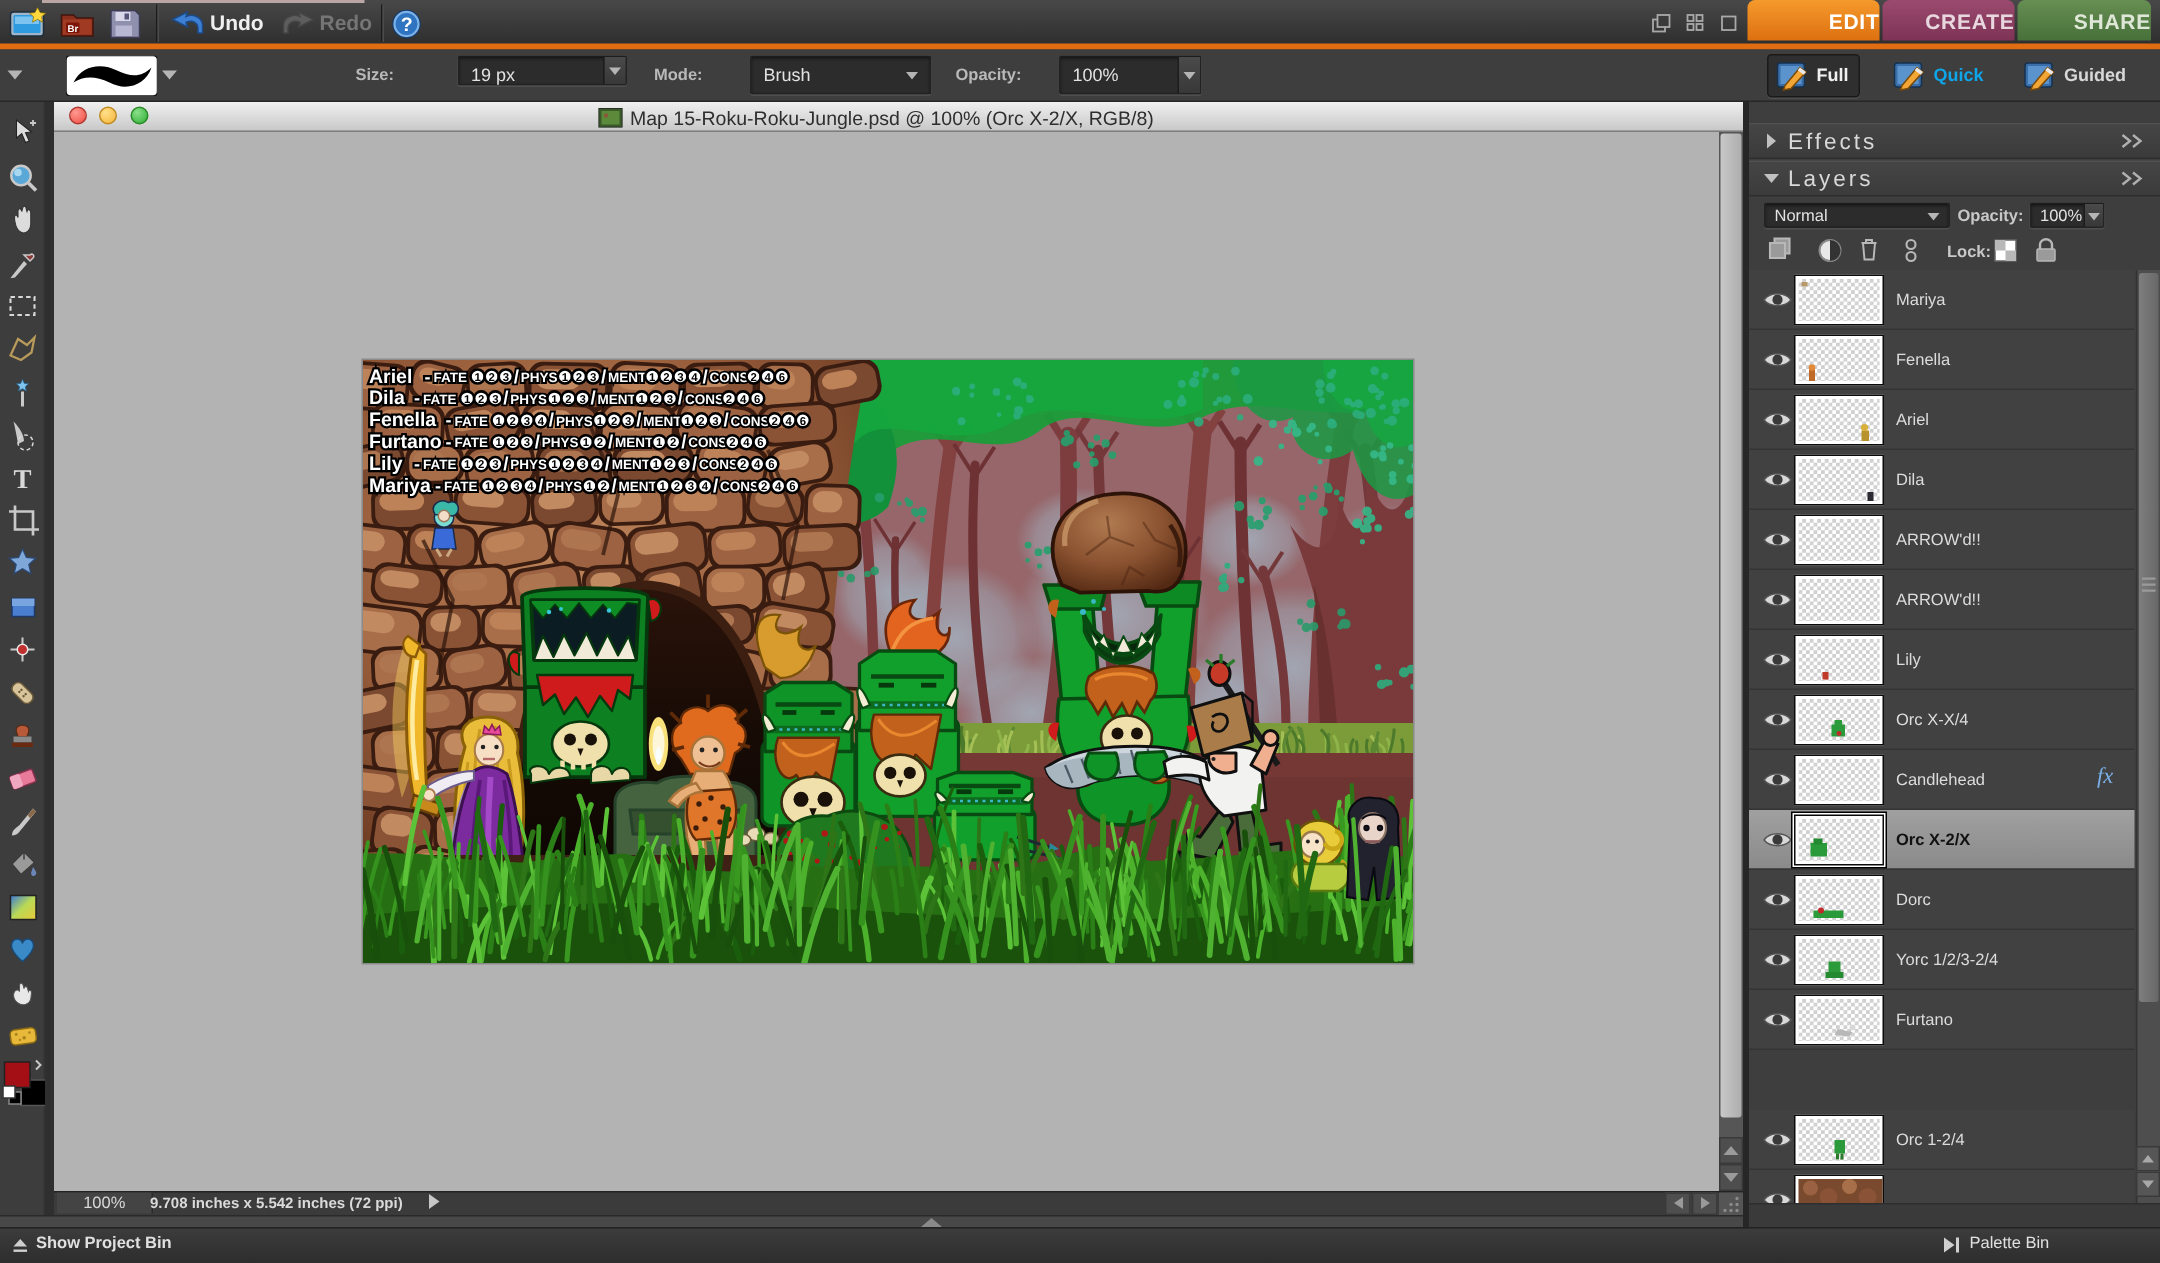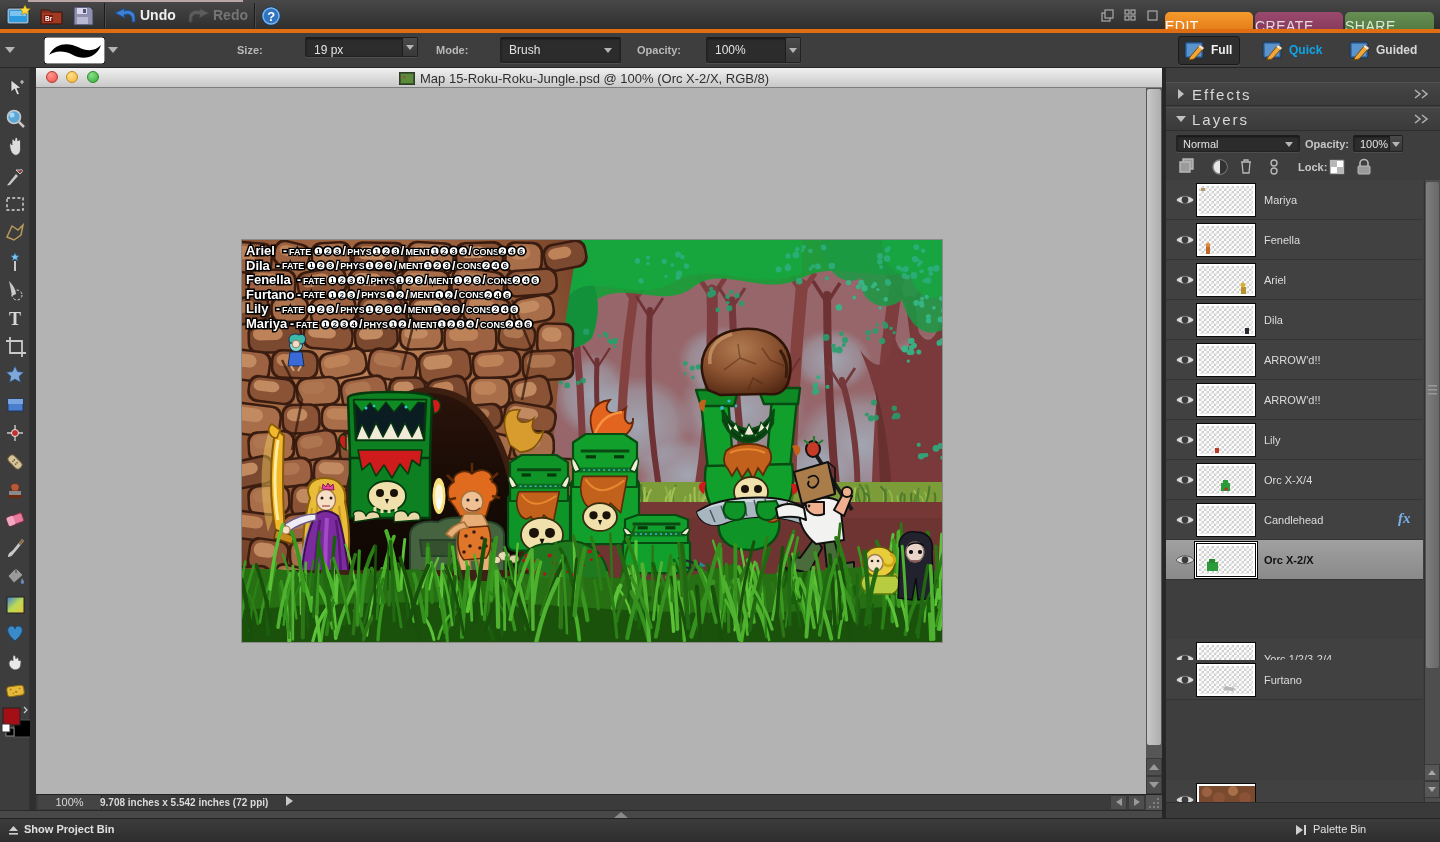--- a/index.html
+++ b/index.html
@@ -13,21 +13,21 @@
   border-bottom:1px solid #7d7d7d;color:#2e2e2e;font-size:13px}
 #rpanel{left:1166px;top:68px;width:274px;height:752px;background:#3e3e3e}
 .tl{width:12px;height:12px;border-radius:6px;top:3px}
 .seg{color:#b9b9b9;font-size:11px}
 .dd{background:#2c2c2c;border:1px solid #222;border-top:1px solid #1d1d1d;
   box-shadow:inset 0 1px 2px #151515, 0 1px 0 #4e4e4e;color:#e2e2e2;font-size:12px;border-radius:2px}
 .ddarrow{position:absolute;right:3px;top:50%;margin-top:-2px;width:0;height:0;
   border-left:4px solid transparent;border-right:4px solid transparent;border-top:5px solid #b5b5b5}
 .ddsplit{position:absolute;right:0;top:0;bottom:0;width:15px;border-left:1px solid #1c1c1c;
   background:linear-gradient(#4a4a4a,#383838)}
-.tab{top:12px;height:27px;border-radius:5px 5px 0 0;text-align:left;font-weight:normal;
+.tab{top:0;height:27px;border-radius:5px 5px 0 0;text-align:right;font-weight:bold;
   font-size:14px;line-height:28px;letter-spacing:.5px}
 .lrow{position:absolute;left:0;width:257px;height:40px;border-bottom:1px solid #343434;background:#414141}
 .lname{position:absolute;left:98px;top:14px;font-size:11px;color:#dcdcdc}
 .thumbbox{position:absolute;left:30px;top:3px;width:60px;height:34px;background:#fff;border:1px solid #0a0a0a}
 .checker{position:absolute;left:2px;top:2px;right:2px;bottom:2px;
   background-image:linear-gradient(45deg,#cdcdcd 25%,transparent 25%,transparent 75%,#cdcdcd 75%),
   linear-gradient(45deg,#cdcdcd 25%,transparent 25%,transparent 75%,#cdcdcd 75%);
   background-size:5px 5px;background-position:0 0,2.5px 2.5px;background-color:#fff}
 .eye{position:absolute;left:8px;top:12px}
 </style></head><body>
@@ -2013,37 +2013,51 @@
 <div class="lrow" style="top:432px;">
 <div class="eye"><svg width="22" height="15" viewBox="0 0 22 15">
 <path d="M2 8 C6 2.5 16 2.5 20 8 C16 13 6 13 2 8 Z" fill="#d8d8d8" stroke="#555" stroke-width="1"></path>
 <circle cx="11" cy="7.8" r="3.4" fill="#3a3a3a"></circle>
 </svg></div>
 <div class="thumbbox" style="">
         <div class="checker"></div>
         <svg style="position:absolute;left:2px;top:2px" width="56" height="30" viewBox="0 0 56 30"></svg>
       </div>
 <div class="lname" style="">Candlehead</div>
-<div style="position:absolute;left:232px;top:10px;font-size:15px;font-style:italic;font-weight:bold;color:#7ab0e8;font-family:'Liberation Serif',serif">fx</div>
+<div style="position:absolute;left:232px;top:10px;font-size:15px;font-style:italic;font-weight:normal;color:#7ab0e8;font-family:'Liberation Serif',serif">fx</div>
 </div>
 <div class="lrow" style="top:472px;background:linear-gradient(#a0a0a0,#8a8a8a);">
 <div class="eye"><svg width="22" height="15" viewBox="0 0 22 15">
 <path d="M2 8 C6 2.5 16 2.5 20 8 C16 13 6 13 2 8 Z" fill="#d8d8d8" stroke="#555" stroke-width="1"></path>
 <circle cx="11" cy="7.8" r="3.4" fill="#3a3a3a"></circle>
 </svg></div>
 <div class="thumbbox" style="box-shadow:0 0 0 1px #fff, 0 0 0 2px #000;">
         <div class="checker"></div>
         <svg style="position:absolute;left:2px;top:2px" width="56" height="30" viewBox="0 0 56 30">
           <rect x="8" y="16" width="11" height="9" fill="#2a9a3a"></rect>
           <rect x="10" y="13" width="6" height="4" fill="#238a30"></rect>
         </svg>
       </div>
 <div class="lname" style="color:#111;font-weight:bold">Orc X-2/X</div>
 </div>
-<div class="lrow" style="top:571px;">
+<div class="lrow" style="top:512px;">
+<div class="eye"><svg width="22" height="15" viewBox="0 0 22 15">
+<path d="M2 8 C6 2.5 16 2.5 20 8 C16 13 6 13 2 8 Z" fill="#d8d8d8" stroke="#555" stroke-width="1"></path>
+<circle cx="11" cy="7.8" r="3.4" fill="#3a3a3a"></circle>
+</svg></div>
+<div class="thumbbox" style="">
+        <div class="checker"></div>
+        <svg style="position:absolute;left:2px;top:2px" width="56" height="30" viewBox="0 0 56 30">
+          <rect x="10" y="21" width="20" height="5" fill="#2a9a3a"></rect>
+          <circle cx="15" cy="21" r="2" fill="#c02a2a"></circle>
+        </svg>
+      </div>
+<div class="lname" style="">Dorc</div>
+</div>
+<div class="lrow" style="top:552px;">
 <div class="eye"><svg width="22" height="15" viewBox="0 0 22 15">
 <path d="M2 8 C6 2.5 16 2.5 20 8 C16 13 6 13 2 8 Z" fill="#d8d8d8" stroke="#555" stroke-width="1"></path>
 <circle cx="11" cy="7.8" r="3.4" fill="#3a3a3a"></circle>
 </svg></div>
 <div class="thumbbox" style="">
         <div class="checker"></div>
         <svg style="position:absolute;left:2px;top:2px" width="56" height="30" viewBox="0 0 56 30">
           <rect x="20" y="15" width="8" height="10" fill="#2a9a3a"></rect>
           <rect x="18" y="22" width="12" height="4" fill="#238a30"></rect>
         </svg>
@@ -2056,20 +2070,35 @@
 <circle cx="11" cy="7.8" r="3.4" fill="#3a3a3a"></circle>
 </svg></div>
 <div class="thumbbox" style="">
         <div class="checker"></div>
         <svg style="position:absolute;left:2px;top:2px" width="56" height="30" viewBox="0 0 56 30">
           <path d="M26 20 l10 2 -2 3 -10 -1 z" fill="#b8b8b8"></path>
           <circle cx="36" cy="19" r="2" fill="#d8d8d8"></circle>
         </svg>
       </div>
 <div class="lname" style="">Furtano</div>
+</div>
+<div class="lrow" style="top:672px;">
+<div class="eye"><svg width="22" height="15" viewBox="0 0 22 15">
+<path d="M2 8 C6 2.5 16 2.5 20 8 C16 13 6 13 2 8 Z" fill="#d8d8d8" stroke="#555" stroke-width="1"></path>
+<circle cx="11" cy="7.8" r="3.4" fill="#3a3a3a"></circle>
+</svg></div>
+<div class="thumbbox" style="">
+        <div class="checker"></div>
+        <svg style="position:absolute;left:2px;top:2px" width="56" height="30" viewBox="0 0 56 30">
+          <rect x="24" y="14" width="7" height="9" fill="#2a9a3a"></rect>
+          <rect x="25" y="23" width="2" height="4" fill="#2a7a2a"></rect>
+          <rect x="28" y="23" width="2" height="4" fill="#2a7a2a"></rect>
+        </svg>
+      </div>
+<div class="lname" style="">Orc 1-2/4</div>
 </div>
 <div class="lrow" style="top:712px;">
 <div class="eye"><svg width="22" height="15" viewBox="0 0 22 15">
 <path d="M2 8 C6 2.5 16 2.5 20 8 C16 13 6 13 2 8 Z" fill="#d8d8d8" stroke="#555" stroke-width="1"></path>
 <circle cx="11" cy="7.8" r="3.4" fill="#3a3a3a"></circle>
 </svg></div>
 <div class="thumbbox">
         <div class="checker"></div>
         <svg style="position:absolute;left:2px;top:2px" width="56" height="30" viewBox="0 0 56 30">
           <rect x="-2" y="-2" width="60" height="36" fill="#7a4a2e"></rect>

